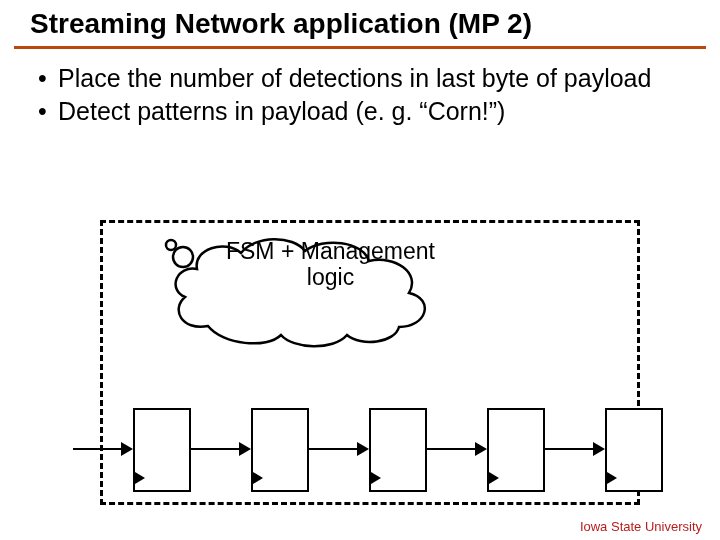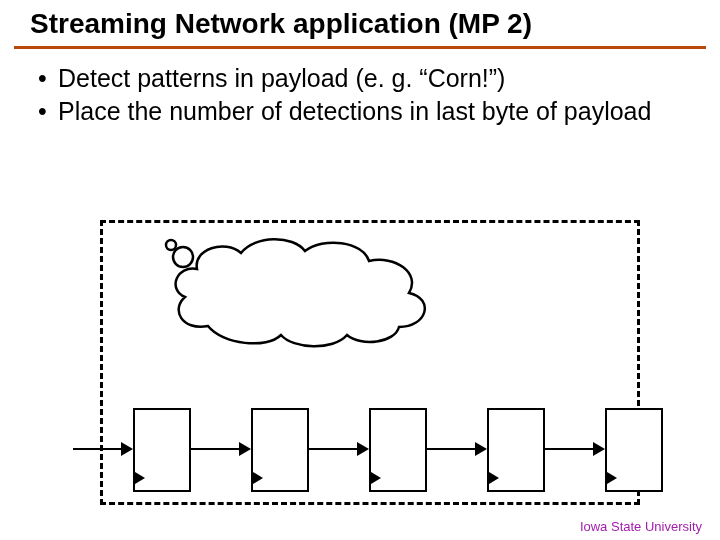--- a/index.html
+++ b/index.html
@@ -14,35 +14,35 @@
   .diagram { position: absolute; left: 100px; top: 220px; width: 540px; height: 285px; border: 3px dashed #000; }
   .cloud { position: absolute; left: 60px; top: 8px; width: 280px; height: 120px; }
   .cloud-text { position: absolute; left: 105px; top: 15px; width: 245px; text-align: center; font-size: 23px; line-height: 1.15; }
   .regs { position: absolute; left: -30px; top: 185px; width: 600px; height: 90px; }
   .reg { position: absolute; top: 0; width: 58px; height: 84px; background: #fff; border: 2px solid #000; }
   .reg::after { content: ""; position: absolute; left: 4px; bottom: 4px; width: 0; height: 0; border-top: 7px solid transparent; border-bottom: 7px solid transparent; border-left: 10px solid #000; opacity: .0; }
   .reg .clk { position: absolute; left: 0; bottom: 6px; width: 0; height: 0; border-top: 6px solid transparent; border-bottom: 6px solid transparent; border-left: 10px solid #000; }
   .wire { position: absolute; top: 40px; height: 2px; background: #000; }
   .arrowhead { position: absolute; top: 34px; width: 0; height: 0; border-top: 7px solid transparent; border-bottom: 7px solid transparent; border-left: 12px solid #000; }
   .footer-left { position: absolute; left: 8px; bottom: 6px; font-size: 12px; font-style: italic; font-weight: bold; color: #000; }
-  .footer-right { position: absolute; right: 18px; bottom: 6px; font-size: 13px; color: #a21caf; }
+  .footer-right { position: absolute; right: 18px; bottom: 6px; font-size: 13px; color: #b91c1c; }
 </style>
 </head>
 <body>
 
 <div class="slide">
 
   <div class="title-wrap">
     <div class="title">Streaming Network application (MP 2)</div>
   </div>
   <div class="rule"></div>
 
   <ul class="bullets">
+    <li>Place the number of detections in last byte of payload</li>
     <li>Detect patterns in payload (e. g. “Corn!”)</li>
-    <li>Place the number of detections in last byte of payload</li>
   </ul>
 
   <div class="diagram">
 
     <div class="cloud">
       <svg width="280" height="120" viewBox="0 0 280 120">
         <g fill="#fff" stroke="#000" stroke-width="2.5">
           <path d="M 45 95
                    C 18 100, 8 78, 22 66
                    C 4 58, 14 34, 34 38
@@ -52,20 +52,21 @@
                    C 232 24, 258 42, 246 62
                    C 272 68, 264 96, 236 96
                    C 232 112, 198 116, 184 104
                    C 170 120, 130 118, 118 104
                    C 104 118, 60 114, 45 95 Z"></path>
           <circle cx="20" cy="26" r="10"></circle>
           <circle cx="8" cy="14" r="5"></circle>
         </g>
       </svg>
     </div>
+    <div class="cloud-text">FSM + Management logic</div>
 
     <div class="regs">
       <div class="wire" style="left:0; width:54px;"></div>
       <div class="arrowhead" style="left:48px;"></div>
       <div class="reg" style="left:60px;">
           <div class="clk"></div>
         </div>
 
       <div class="wire" style="left:118px; width:54px;"></div>
       <div class="arrowhead" style="left:166px;"></div>

